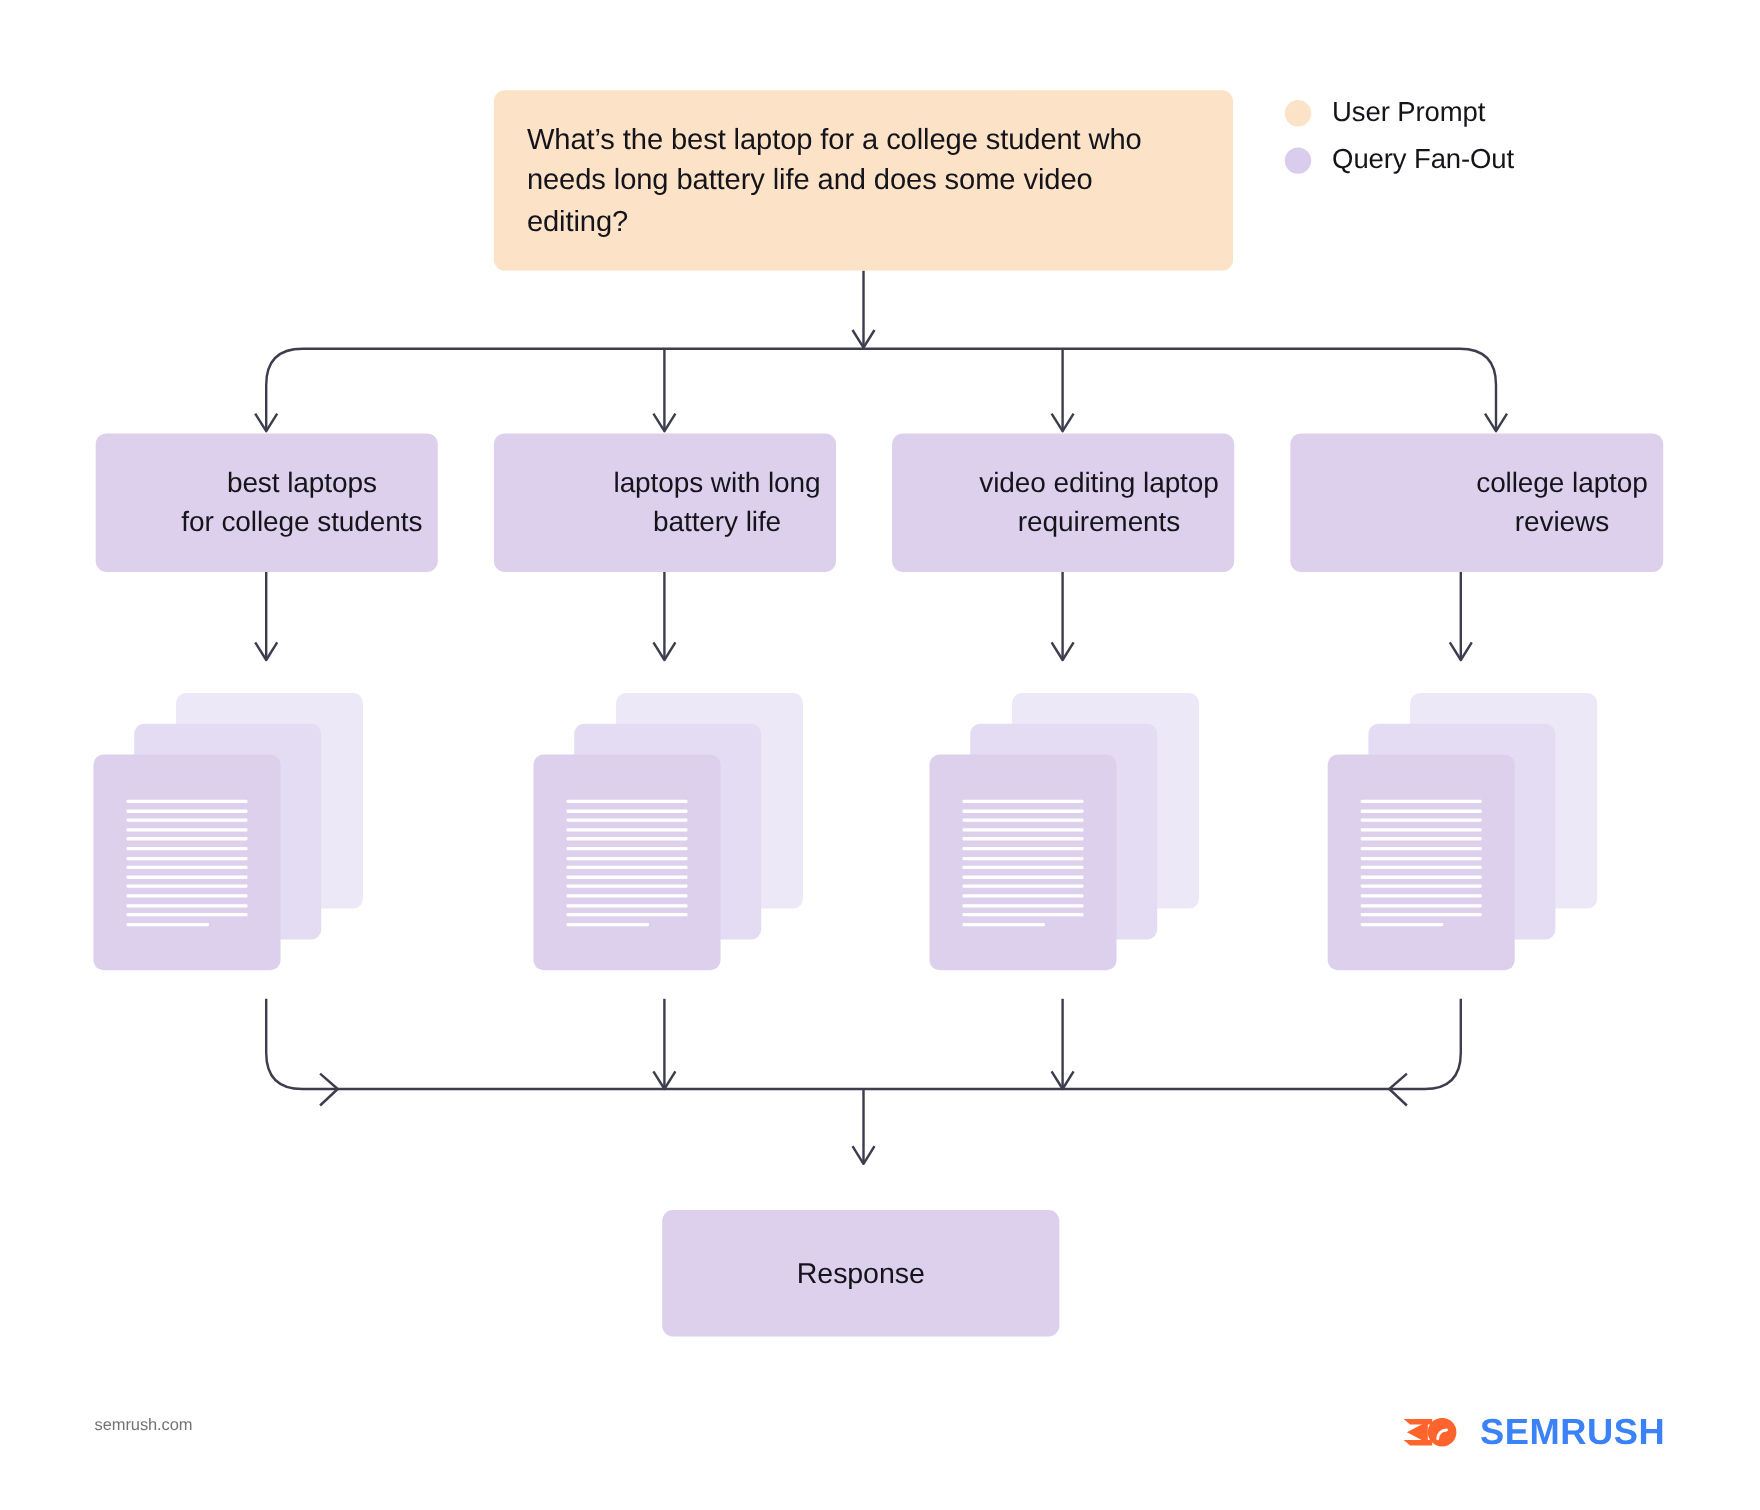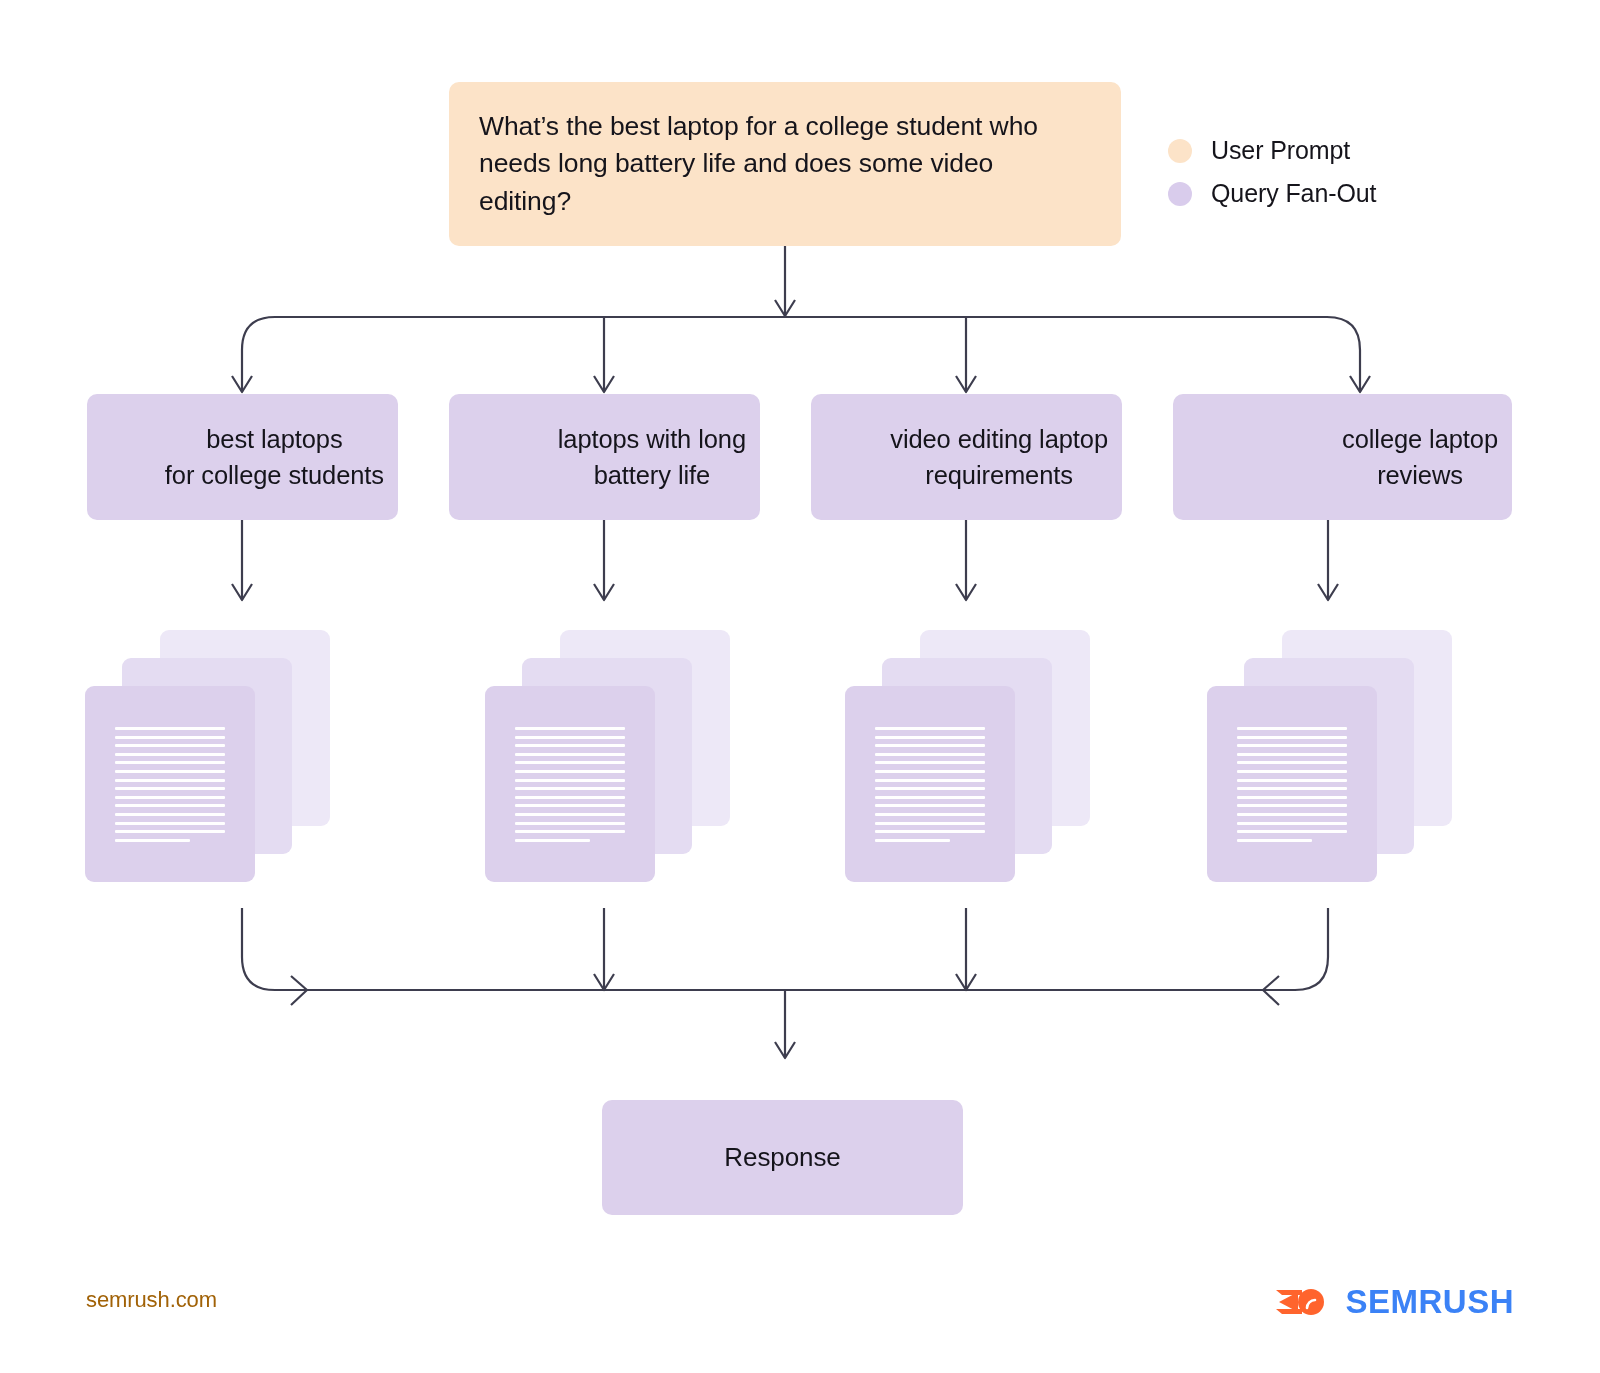--- a/index.html
+++ b/index.html
@@ -49,21 +49,20 @@
     color: #15141b;
   }
 
   
   .legend {
     position: absolute;
     left: 1168px; top: 88px;
     display: flex;
     flex-direction: column;
     gap: 14px;
-    margin-top: 48px;
   }
   .legend-row {
     display: flex;
     align-items: center;
     gap: 19px;
   }
   .legend-dot {
     width: 24px; height: 24px;
     border-radius: 50%;
     flex: 0 0 auto;
@@ -161,22 +160,22 @@
   .response-text {
     font-size: 26px;
     letter-spacing: -0.1px;
     color: #15141b;
   }
 
   
   .footer-url {
     position: absolute;
     left: 86px; top: 1287px;
-    font-size: 22px;
-    color: #a16207;
+    font-size: 15px;
+    color: #737373;
     letter-spacing: -0.1px;
   }
   .brand {
     position: absolute;
     right: 86px; top: 1283px;
     display: flex;
     align-items: center;
     gap: 13px;
   }
   .brand-mark { display: block; }

